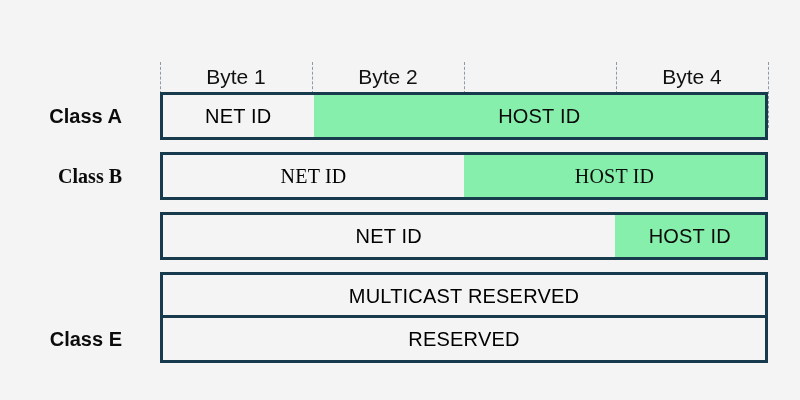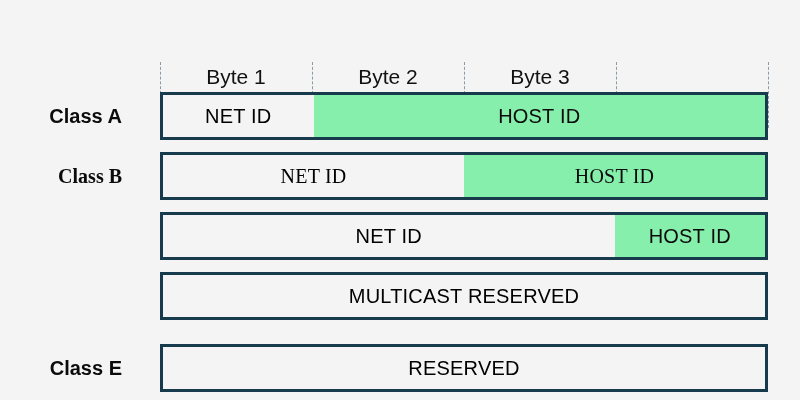--- a/index.html
+++ b/index.html
@@ -160,21 +160,21 @@
       <div class="x-marker" style="left: 441px; top: 45px;">
         <span class="s1"></span>
         <span class="s2"></span>
       </div>
       <div class="x-marker" style="left: 593px; top: 45px;">
         <span class="s1"></span>
         <span class="s2"></span>
       </div>
       <div class="byte-label" style="left: 160px; width: 152px;">Byte 1</div>
       <div class="byte-label" style="left: 312px; width: 152px;">Byte 2</div>
-      <div class="byte-label" style="left: 464px; width: 152px;">Byte 3</div>
+      <div class="byte-label" style="left: 616px; width: 152px;">Byte 4</div>
     </div>
 
   <div id="class-rows">
       <div class="class-row" style="top: 92px;">
         <div class="class-label">Class A</div>
         <div class="bar">
           <div class="segment light" style="flex: 1 0 0px;">NET ID</div>
           <div class="segment green" style="flex: 3 0 0px;">HOST ID</div>
         </div>
       </div>
@@ -189,21 +189,21 @@
         <div class="bar">
           <div class="segment light" style="flex: 3 0 0px;">NET ID</div>
           <div class="segment green" style="flex: 1 0 0px;">HOST ID</div>
         </div>
       </div>
       <div class="class-row" style="top: 272px;">
         <div class="bar">
           <div class="segment light" style="flex: 4 0 0px;">MULTICAST RESERVED</div>
         </div>
       </div>
-      <div class="class-row" style="top: 344px; border-radius: 19px;">
+      <div class="class-row" style="top: 315px; border-radius: 19px;">
         <div class="class-label">Class E</div>
         <div class="bar">
           <div class="segment light" style="flex: 4 0 0px;">RESERVED</div>
         </div>
       </div>
     </div>
 
 </div>
 
 </body></html>

